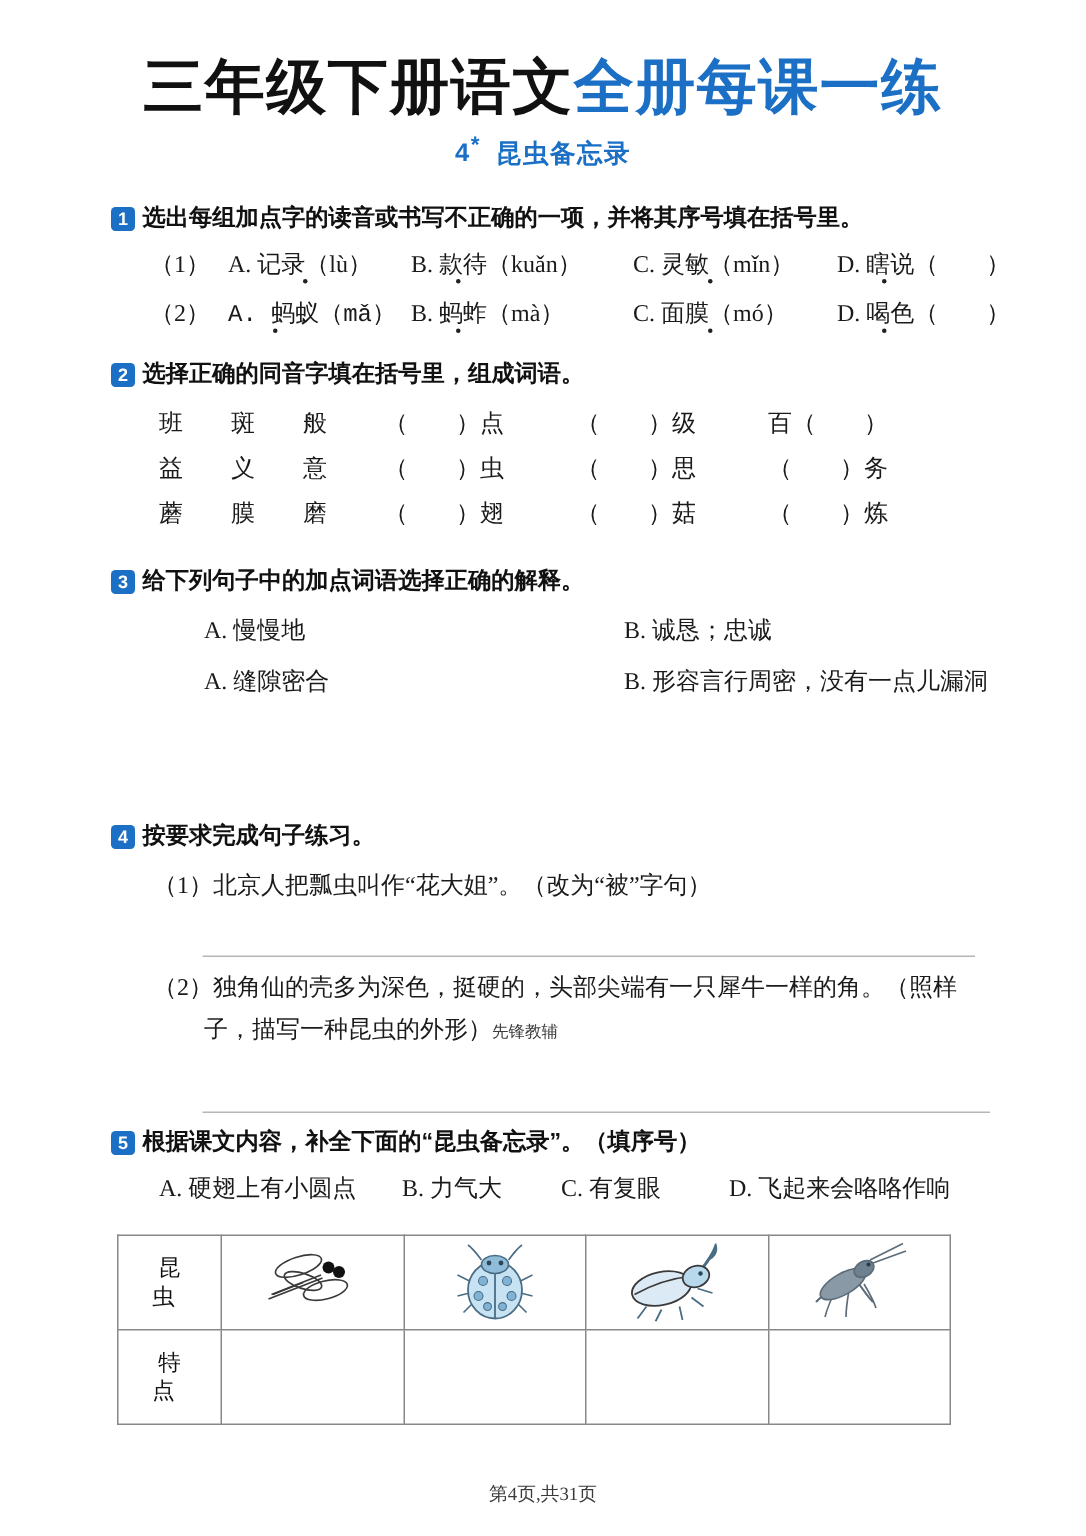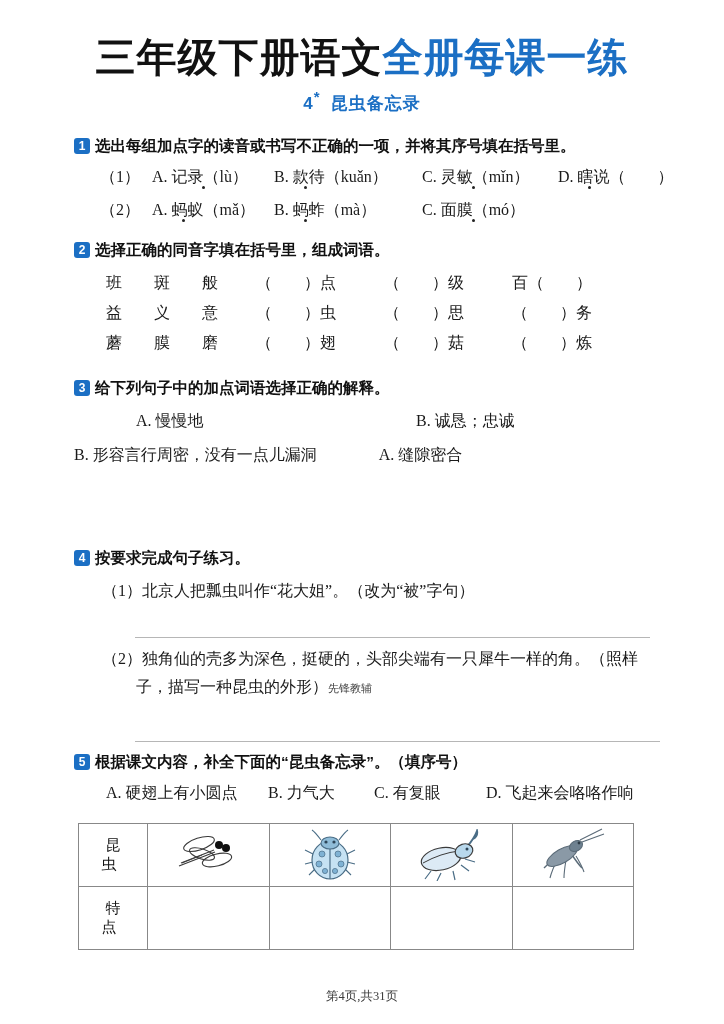--- a/index.html
+++ b/index.html
@@ -225,23 +225,24 @@
     <div class="opt-row" style="margin-top:8px;">
       <span class="opt" style="width:52px; padding-left:26px;"><span>（1）</span></span>
       <span class="opt" style="width:122px; position:relative;"><span>A. 记录（lù）</span><span style="position:absolute;left:50px;bottom:1px;width:3px;height:3px;background:#222;border-radius:50%;"></span></span>
       <span class="opt" style="width:148px; position:relative;"><span>B. 款待（kuǎn）</span><span style="position:absolute;left:30px;bottom:1px;width:3px;height:3px;background:#222;border-radius:50%;"></span></span>
       <span class="opt" style="width:136px; position:relative;"><span>C. 灵敏（mǐn）</span><span style="position:absolute;left:50px;bottom:1px;width:3px;height:3px;background:#222;border-radius:50%;"></span></span>
       <span class="opt" style="position:relative;"><span>D. 瞎说（　　）</span><span style="position:absolute;left:30px;bottom:1px;width:3px;height:3px;background:#222;border-radius:50%;"></span></span>
     </div>
 
     <div class="opt-row" style="margin-top:7px;">
       <span class="opt" style="width:52px; padding-left:26px;"><span>（2）</span></span>
-      <span class="opt" style="width:122px; position:relative;"><span>A. 蚂蚁（mǎ）</span><span style="position:absolute;left:30px;bottom:1px;width:3px;height:3px;background:#222;border-radius:50%;"></span></span>
+      <span class="opt" style="width:122px; position:relative;font-family:Liberation Mono, monospace;"><span>A. 蚂蚁（mǎ）</span><span style="position:absolute;left:30px;bottom:1px;width:3px;height:3px;background:#222;border-radius:50%;"></span></span>
       <span class="opt" style="width:148px; position:relative;"><span>B. 蚂蚱（mà）</span><span style="position:absolute;left:30px;bottom:1px;width:3px;height:3px;background:#222;border-radius:50%;"></span></span>
       <span class="opt" style="width:136px; position:relative;"><span>C. 面膜（mó）</span><span style="position:absolute;left:50px;bottom:1px;width:3px;height:3px;background:#222;border-radius:50%;"></span></span>
+      <span class="opt" style="position:relative;"><span>D. 喝色（　　）</span><span style="position:absolute;left:30px;bottom:1px;width:3px;height:3px;background:#222;border-radius:50%;"></span></span>
     </div>
   </div>
 
   <div class="q" style="top:240px;">
     <div class="q-head">
       <span class="badge">2</span>
       <span class="q-title-text">选择正确的同音字填在括号里，组成词语。</span>
     </div>
 
     <div class="q2row" style="margin-top:8px;">
@@ -283,22 +284,22 @@
       <span class="badge">3</span>
       <span class="q-title-text">给下列句子中的加点词语选择正确的解释。</span>
     </div>
 
     <div class="line" style="margin-top:12px; display:flex;">
       <span style="width:280px; padding-left:62px;">A. 慢慢地</span>
       <span>B. 诚恳；忠诚</span>
     </div>
 
     <div class="line" style="margin-top:12px; display:flex;">
+      <span style="width:280px; padding-left:62px;">A. 缝隙密合</span>
       <span>B. 形容言行周密，没有一点儿漏洞</span>
-      <span style="width:280px; padding-left:62px;">A. 缝隙密合</span>
     </div>
   </div>
 
   <div class="q" style="top:548px;">
     <div class="q-head">
       <span class="badge">4</span>
       <span class="q-title-text">按要求完成句子练习。</span>
     </div>
 
     <div class="line indent1" style="margin-top:12px;">

